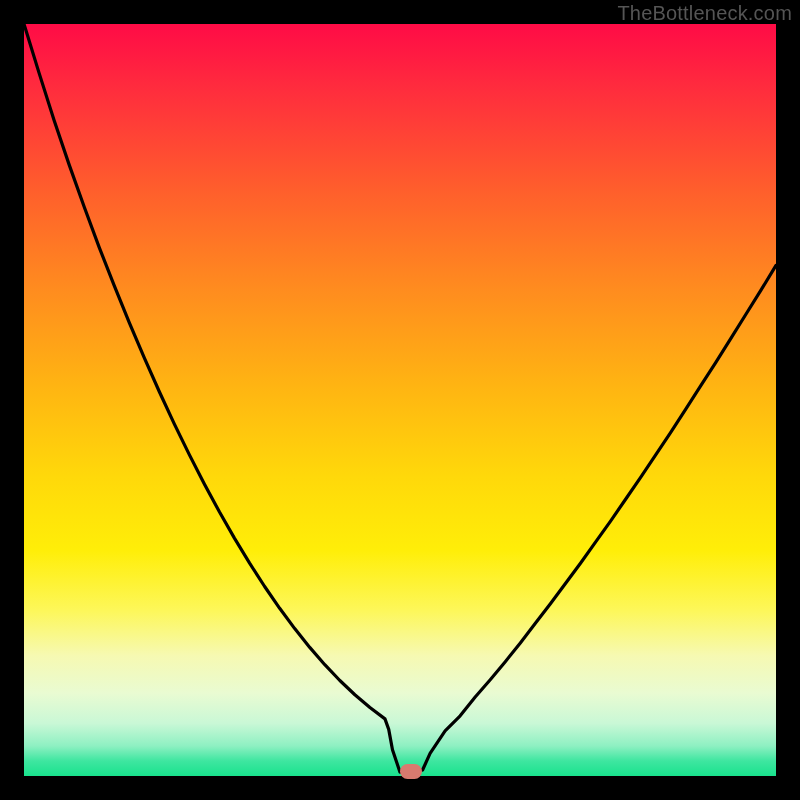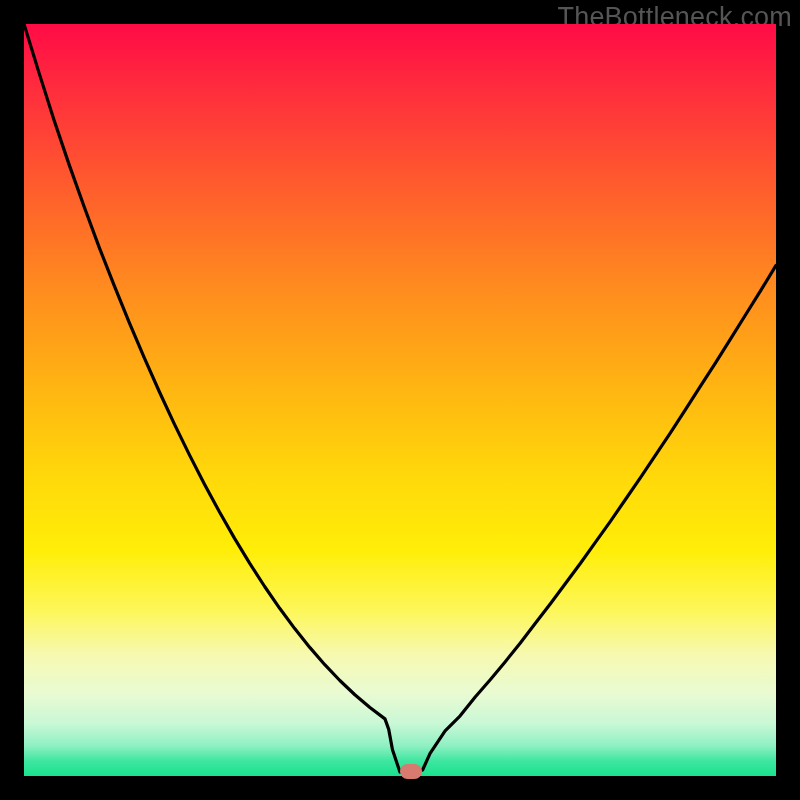--- a/index.html
+++ b/index.html
@@ -39,21 +39,21 @@
       #8ef0c2 96%,
       #3ee6a0 98%,
       #19e28d 100%
     );
   }
   .attribution {
     position: absolute;
     top: 2px;
     right: 8px;
     color: #555;
-    font-size: 27px;
+    font-size: 20px;
     letter-spacing: 0.2px;
     font-weight: 500;
   }
   svg.curve {
     position: absolute;
     left: 0;
     top: 0;
     width: 752px;
     height: 752px;
     overflow: visible;

